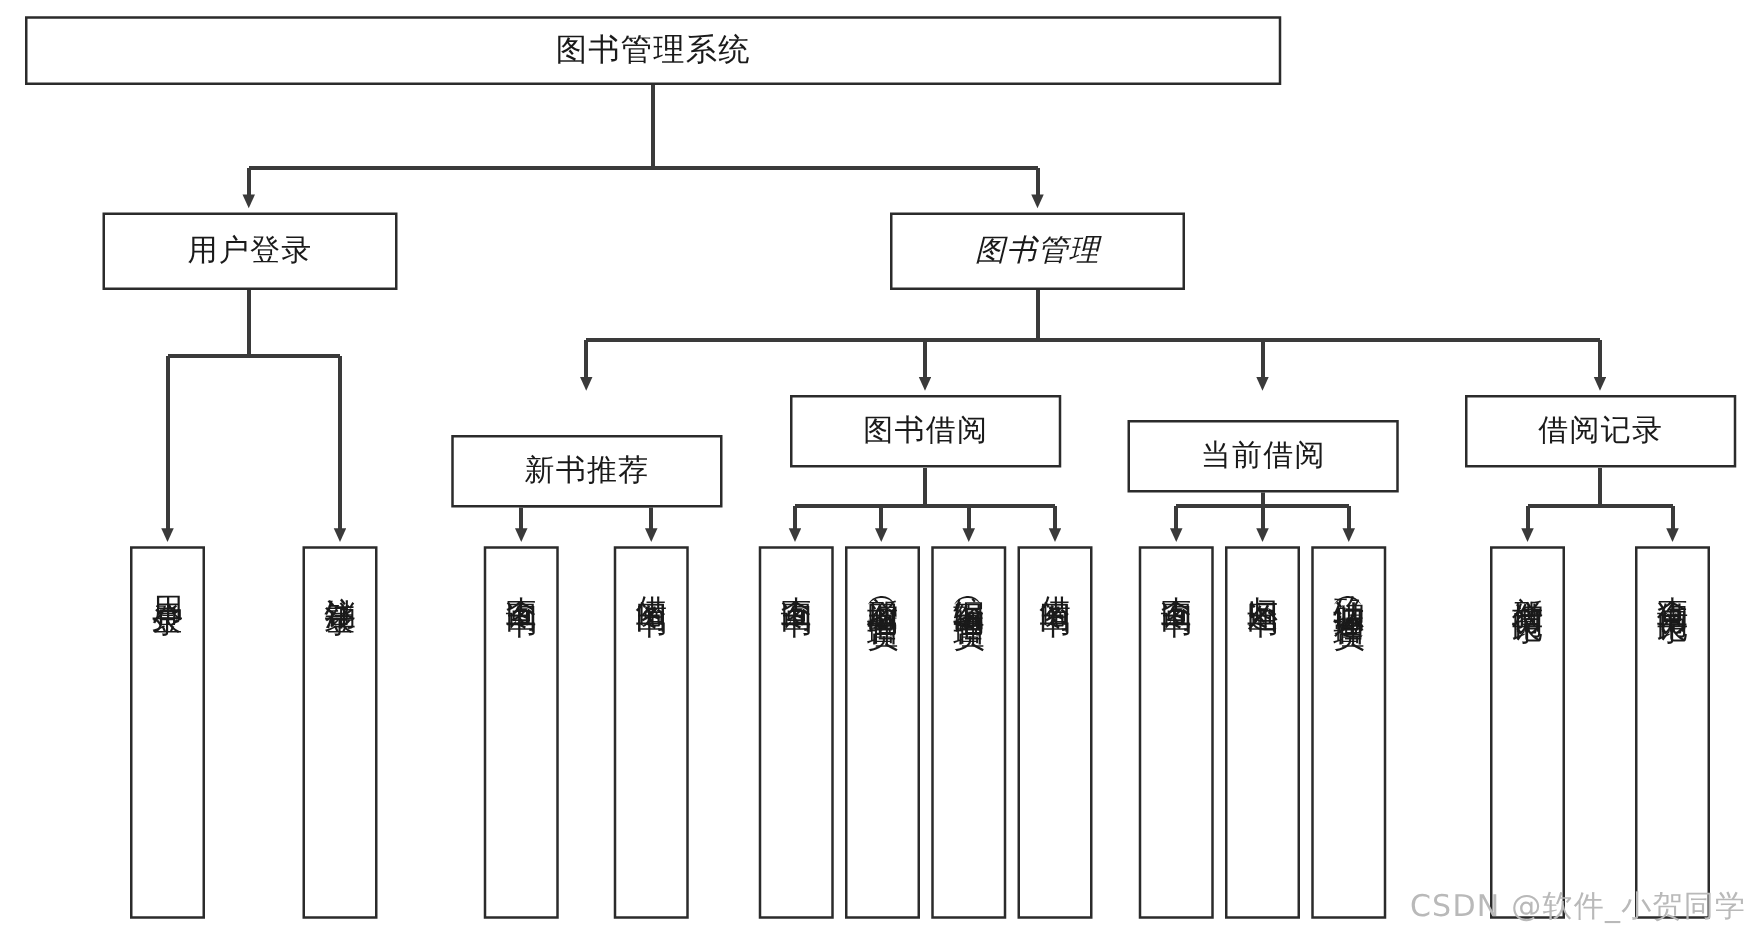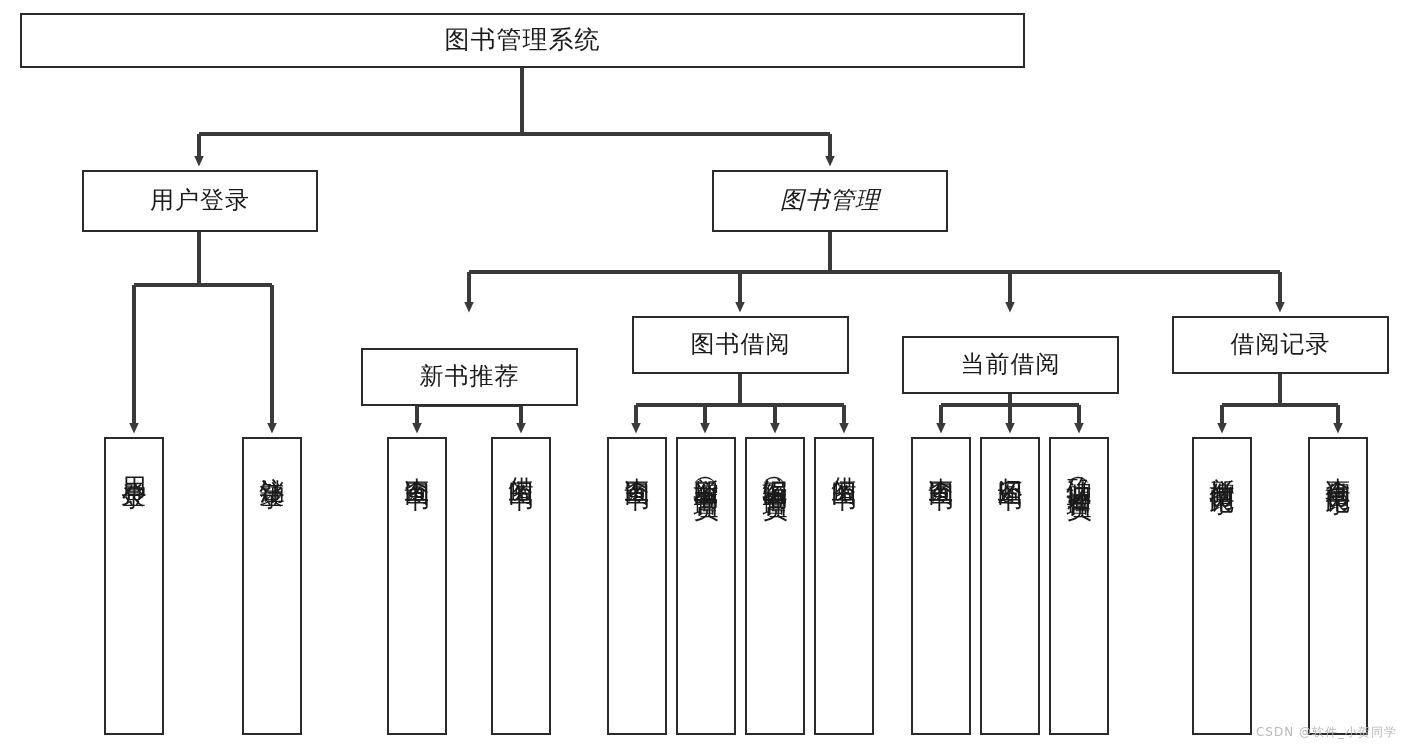--- a/index.html
+++ b/index.html
@@ -30,21 +30,21 @@
   }
   .node.leaf{
     align-items:flex-start;
     justify-content:center;
     padding-top:18px;
   }
   .node.level3 .lbl{font-size:24px;}
   .node.root .lbl{font-size:25px;}
   .watermark{
     position:absolute;right:8px;bottom:6px;
-    font-size:12px;color:#b9b9b9;
+    font-size:24px;color:#b9b9b9;
     letter-spacing:1px;white-space:nowrap;
     pointer-events:none;
   }
 </style>
 </head>
 <body>
 
 <div id="stage">
 
   <svg class="wires" viewBox="0 0 1405 747" xmlns="http://www.w3.org/2000/svg">

